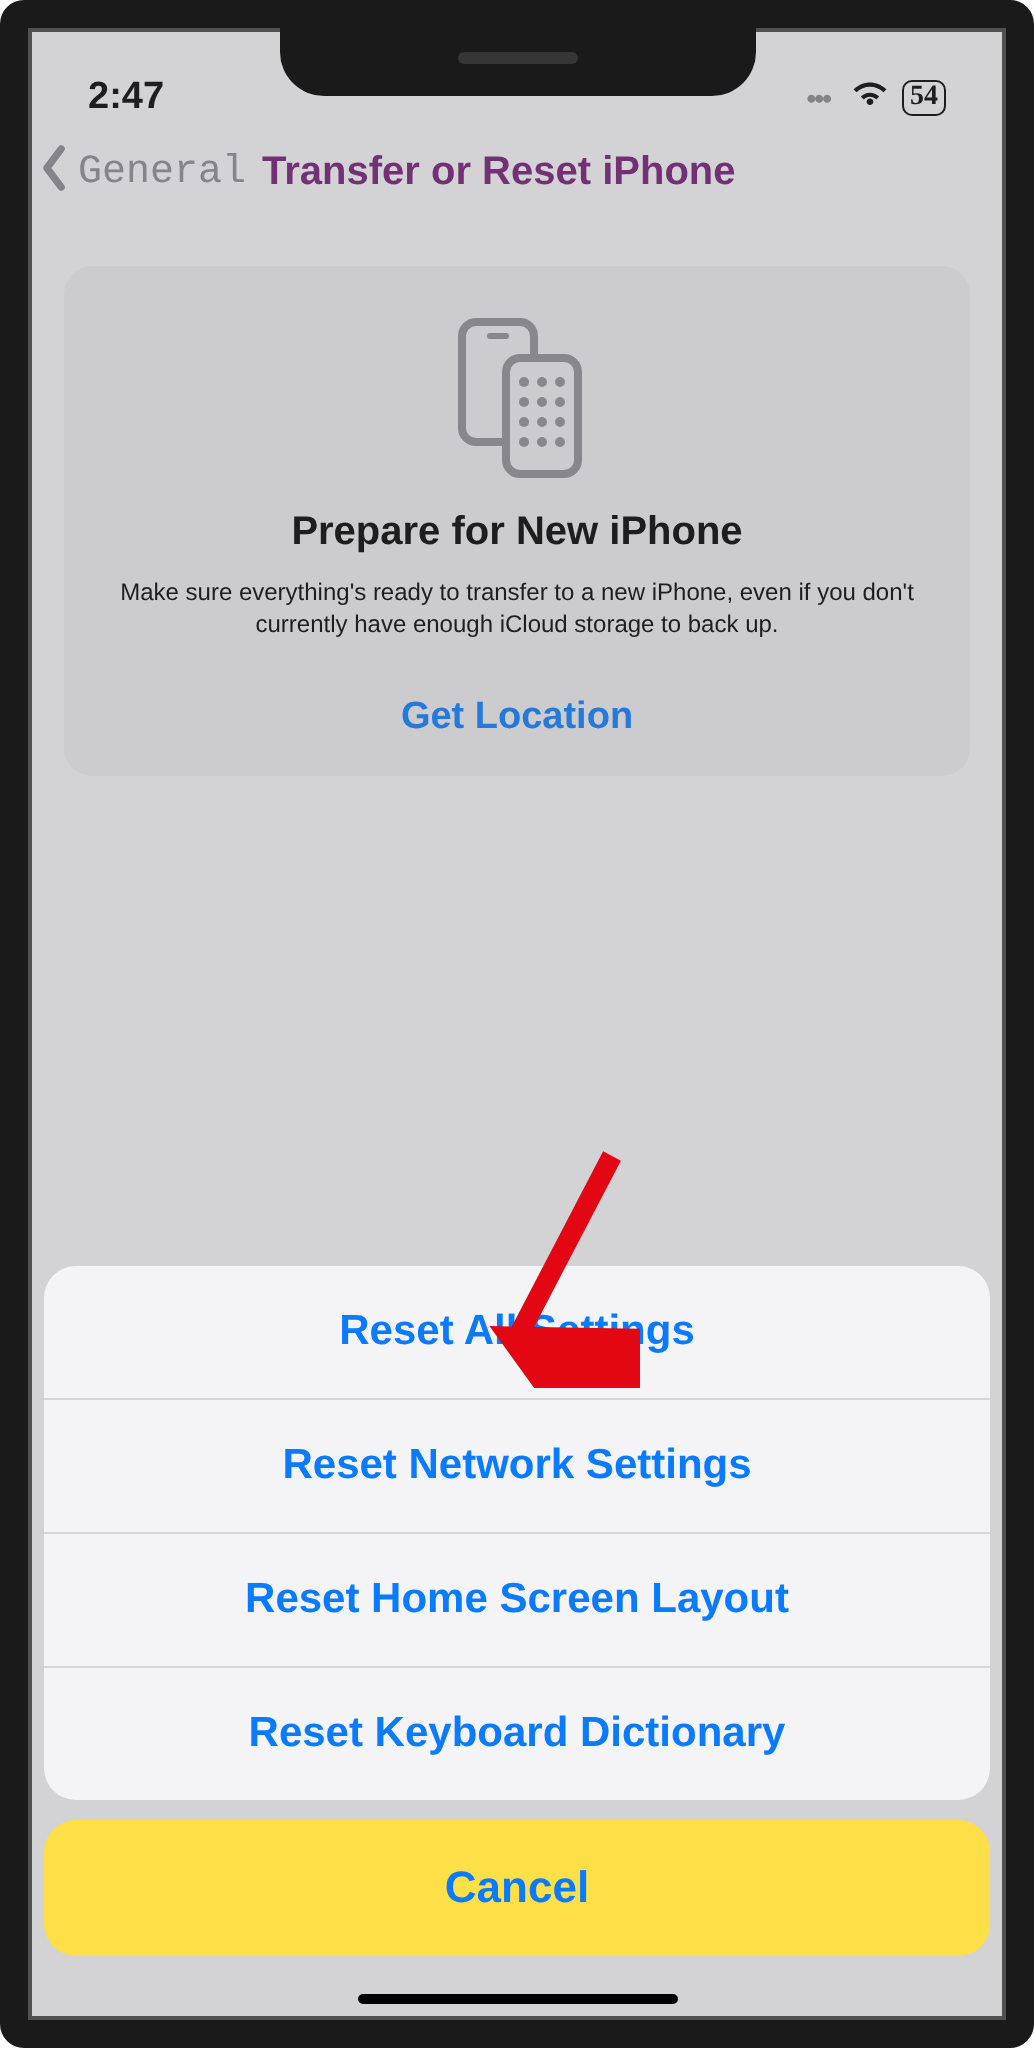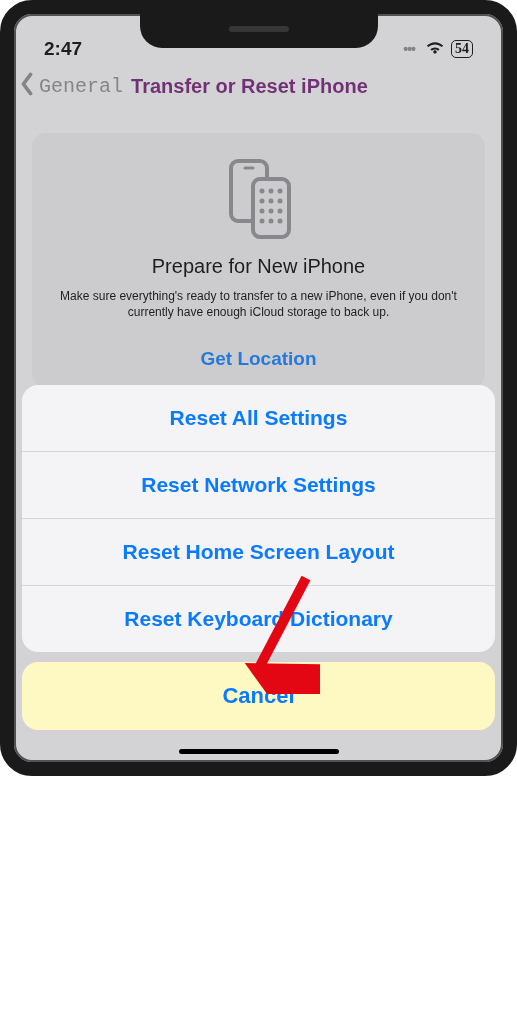--- a/index.html
+++ b/index.html
@@ -6,24 +6,24 @@
     body {
       font-family: -apple-system, BlinkMacSystemFont, "Helvetica Neue", sans-serif;
       background: #ffffff;
       display: flex;
       justify-content: center;
       width: 517px;
       height: 1024px;
     }
     .device-frame {
       width: 517px;
-      height: 776px;
+      height: 1024px;
       background: #f2f2f4;
       border: 14px solid #1a1a1a;
-      border-radius: 32px;
+      border-radius: 12px;
       position: relative;
       overflow: hidden;
       box-shadow: inset 0 0 0 2px #444;
     }
     .notch {
       position: absolute;
       top: 0;
       left: 50%;
       transform: translateX(-50%);
       width: 238px;
@@ -85,21 +85,21 @@
     .page-title { font-size: 20px; font-weight: 700; color: #701a75; margin-left: 4px; }
     .content { padding: 0 18px; }
     .prepare-card {
       background: #e9e9eb;
       border-radius: 14px;
       padding: 24px 20px 18px 20px;
       margin-top: 22px;
       text-align: center;
     }
     .devices-icon { display: flex; justify-content: center; margin-bottom: 16px; }
-    .prepare-title { font-size: 20px; font-weight: 400; color: #000; margin-bottom: 10px; }
+    .prepare-title { font-size: 20px; font-weight: 700; color: #000; margin-bottom: 10px; }
     .prepare-desc { font-size: 12px; font-weight: 500; color: #000; line-height: 1.35; margin-bottom: 28px; }
     .get-started { color: #0a7aff; font-weight: 700; font-size: 19px; }
     .dim-overlay {
       position: absolute;
       inset: 0;
       background: rgba(120,120,120,0.25);
       z-index: 5;
     }
     .sheet {
       position: absolute;
@@ -115,21 +115,21 @@
     .sheet-item {
       text-align: center;
       padding: 21px 8px;
       color: #0a7aff;
       font-size: 21px;
       font-weight: 600;
       border-top: 1px solid rgba(0,0,0,0.12);
     }
     .sheet-item:first-child { border-top: none; }
     .cancel-btn {
-      background: #fef9c3;
+      background: #fde047;
       border-radius: 16px;
       text-align: center;
       padding: 21px 8px;
       color: #0a7aff;
       font-size: 22px;
       font-weight: 700;
     }
     .arrow {
       position: absolute;
       z-index: 15;

